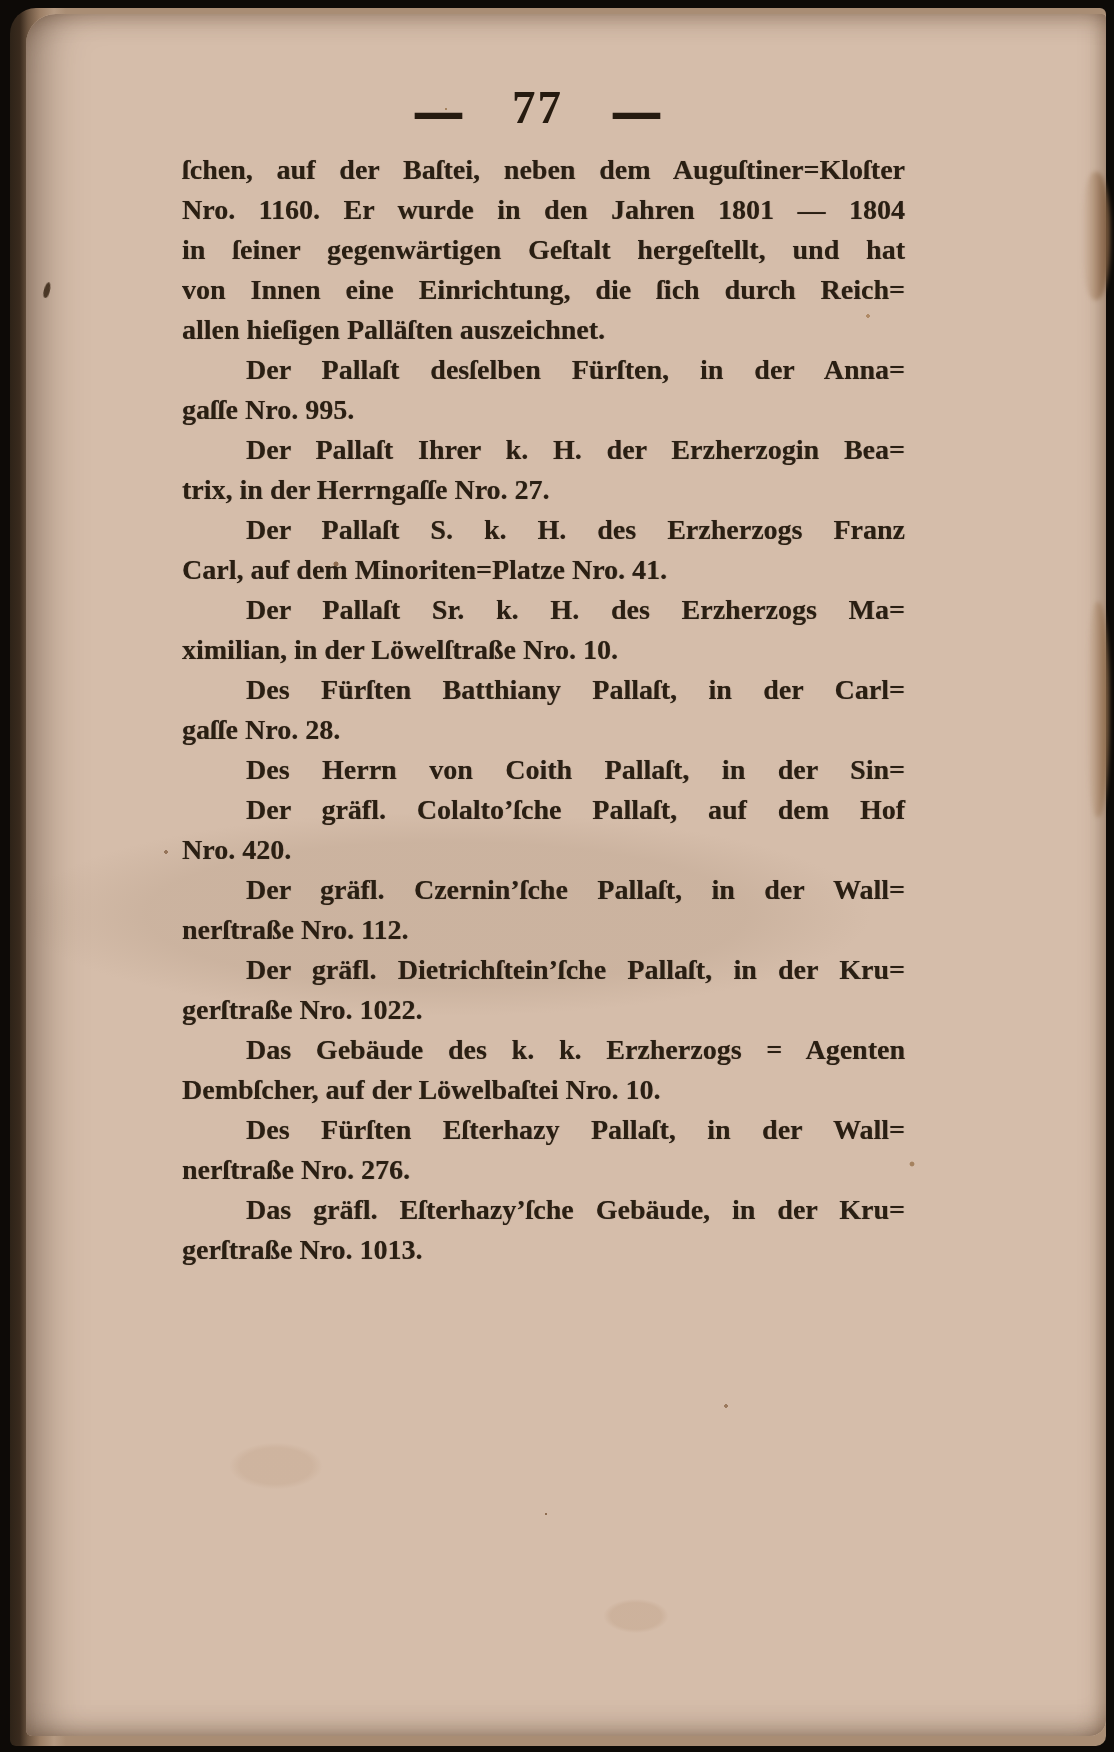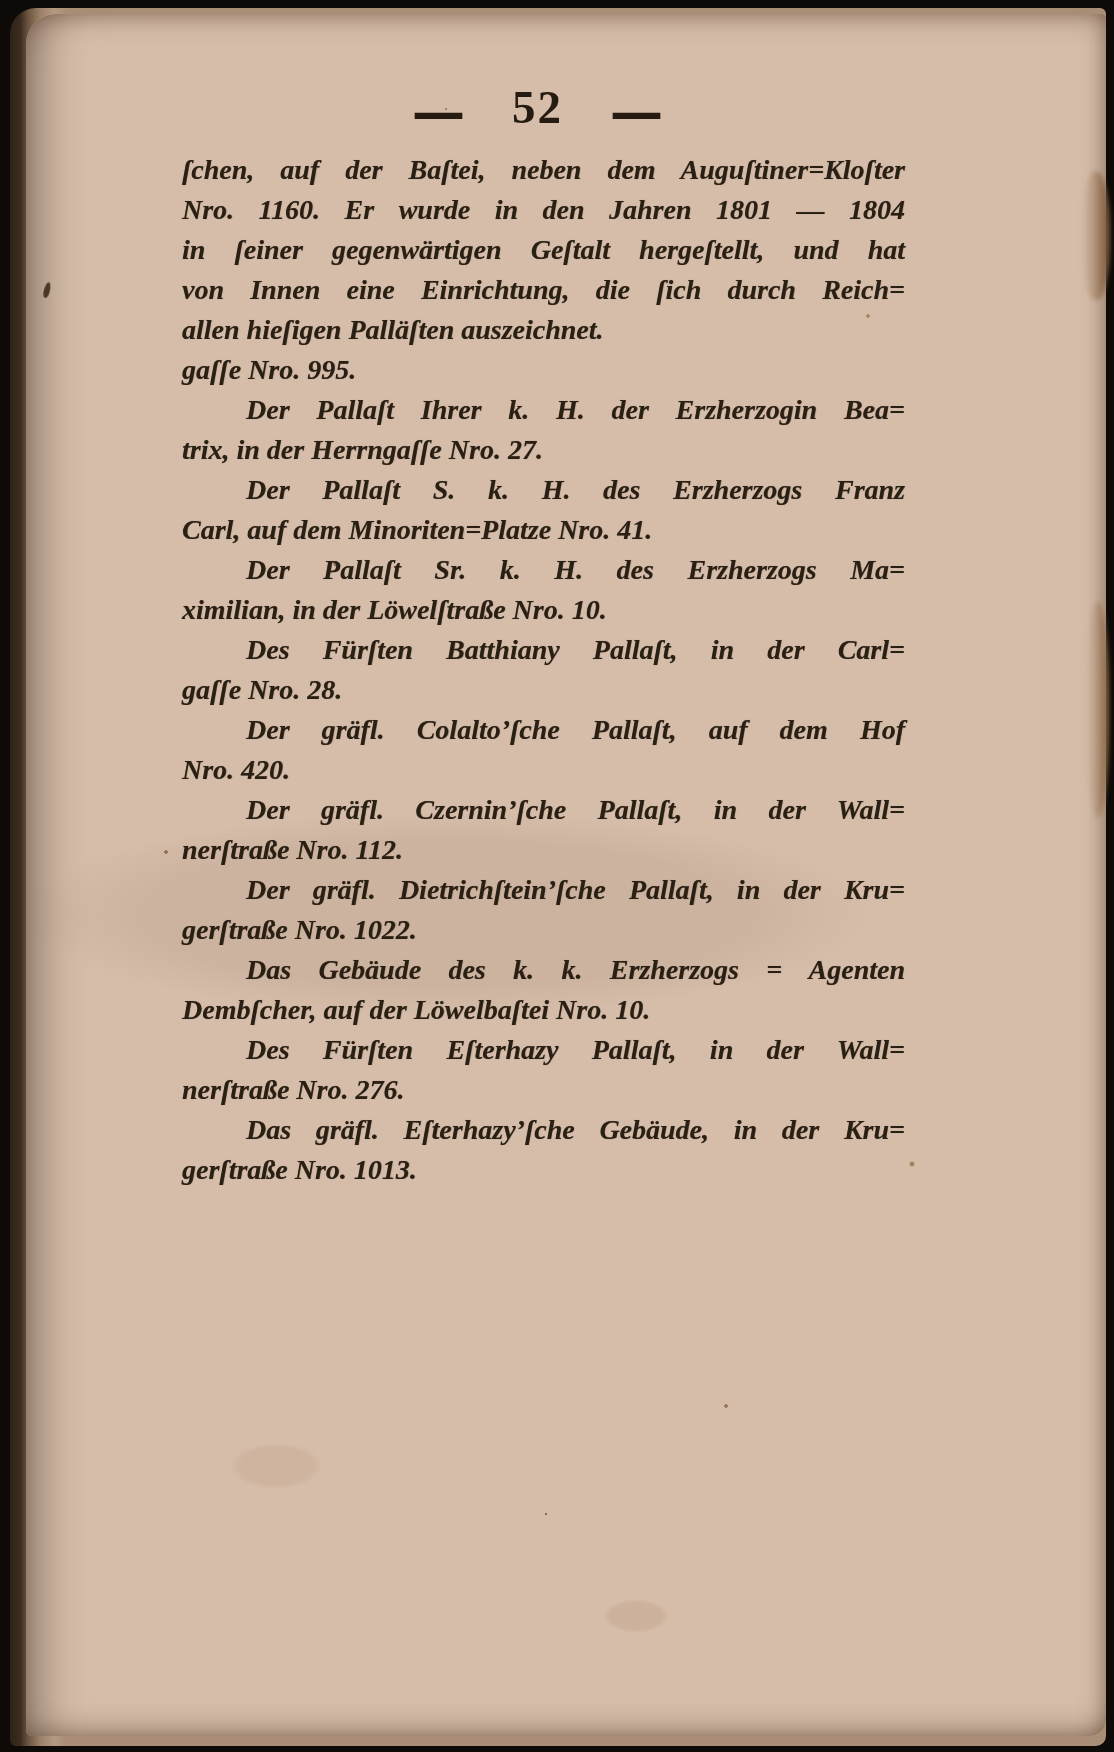--- a/index.html
+++ b/index.html
@@ -63,56 +63,58 @@
   }
   .page-number{letter-spacing:2px;}
   .text-block{
     position:absolute;left:156px;top:136px;width:723px;
   }
   .line{
     font-size:28px;font-weight:bold;color:#2a1f13;
     height:40px;line-height:40px;
     text-align:justify;text-align-last:justify;
     text-shadow:0.3px 0.4px 0.7px rgba(42,31,19,.5);
-    white-space:normal;overflow:visible;font-style:italic;
+    white-space:normal;overflow:visible;
   }
   .line.end{text-align:left;text-align-last:left;}
   .line.indent{text-indent:64px;}
 </style>
 </head>
 <body>
 
 <div class="under-stack"></div>
 
 <div class="page">
   <div class="damage-a"></div>
   <div class="damage-b"></div>
   <div class="ink-mark"></div>
 
   <div class="header">
     <span class="hdr-dash">—</span>
-    <span class="page-number">52</span>
+    <span class="page-number">77</span>
     <span class="hdr-dash">—</span>
   </div>
 
   <div class="text-block">
       <div class="line">ſchen, auf der Baſtei, neben dem Auguſtiner=Kloſter</div>
       <div class="line">Nro. 1160. Er wurde in den Jahren 1801 — 1804</div>
       <div class="line">in ſeiner gegenwärtigen Geſtalt hergeſtellt, und hat</div>
       <div class="line">von Innen eine Einrichtung, die ſich durch Reich=</div>
       <div class="line end">allen hieſigen Palläſten auszeichnet.</div>
+      <div class="line indent">Der Pallaſt desſelben Fürſten, in der Anna=</div>
       <div class="line end">gaſſe Nro. 995.</div>
       <div class="line indent">Der Pallaſt Ihrer k. H. der Erzherzogin Bea=</div>
       <div class="line end">trix, in der Herrngaſſe Nro. 27.</div>
       <div class="line indent">Der Pallaſt S. k. H. des Erzherzogs Franz</div>
       <div class="line end">Carl, auf dem Minoriten=Platze Nro. 41.</div>
       <div class="line indent">Der Pallaſt Sr. k. H. des Erzherzogs Ma=</div>
       <div class="line end">ximilian, in der Löwelſtraße Nro. 10.</div>
       <div class="line indent">Des Fürſten Batthiany Pallaſt, in der Carl=</div>
       <div class="line end">gaſſe Nro. 28.</div>
+      <div class="line indent">Des Herrn von Coith Pallaſt, in der Sin=</div>
       <div class="line indent">Der gräfl. Colalto’ſche Pallaſt, auf dem Hof</div>
       <div class="line end">Nro. 420.</div>
       <div class="line indent">Der gräfl. Czernin’ſche Pallaſt, in der Wall=</div>
       <div class="line end">nerſtraße Nro. 112.</div>
       <div class="line indent">Der gräfl. Dietrichſtein’ſche Pallaſt, in der Kru=</div>
       <div class="line end">gerſtraße Nro. 1022.</div>
       <div class="line indent">Das Gebäude des k. k. Erzherzogs = Agenten</div>
       <div class="line end">Dembſcher, auf der Löwelbaſtei Nro. 10.</div>
       <div class="line indent">Des Fürſten Eſterhazy Pallaſt, in der Wall=</div>
       <div class="line end">nerſtraße Nro. 276.</div>

